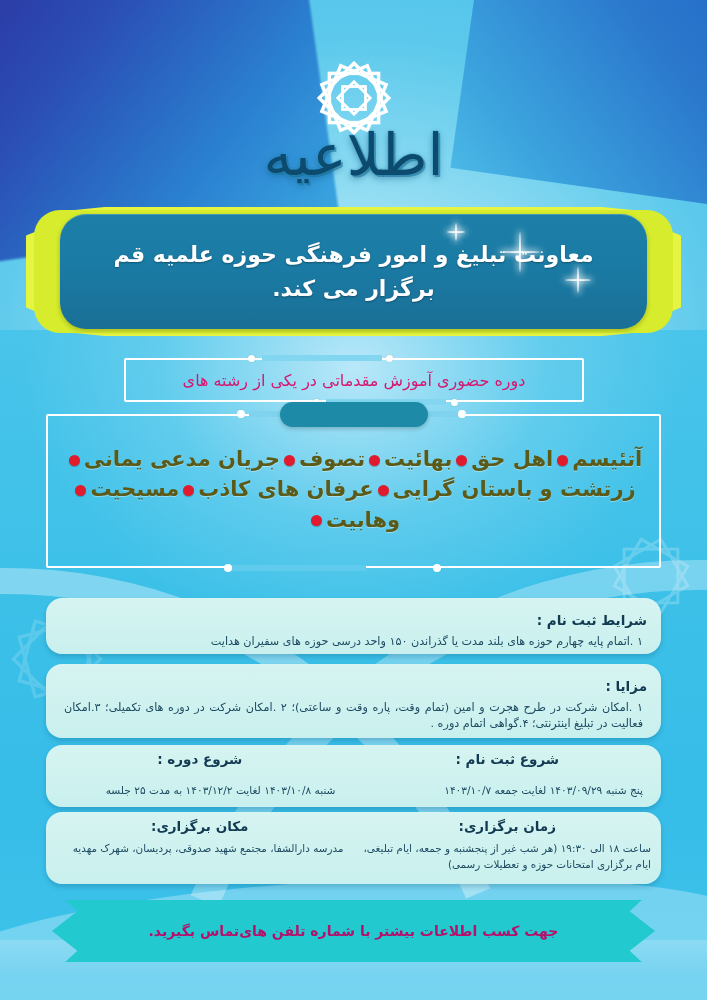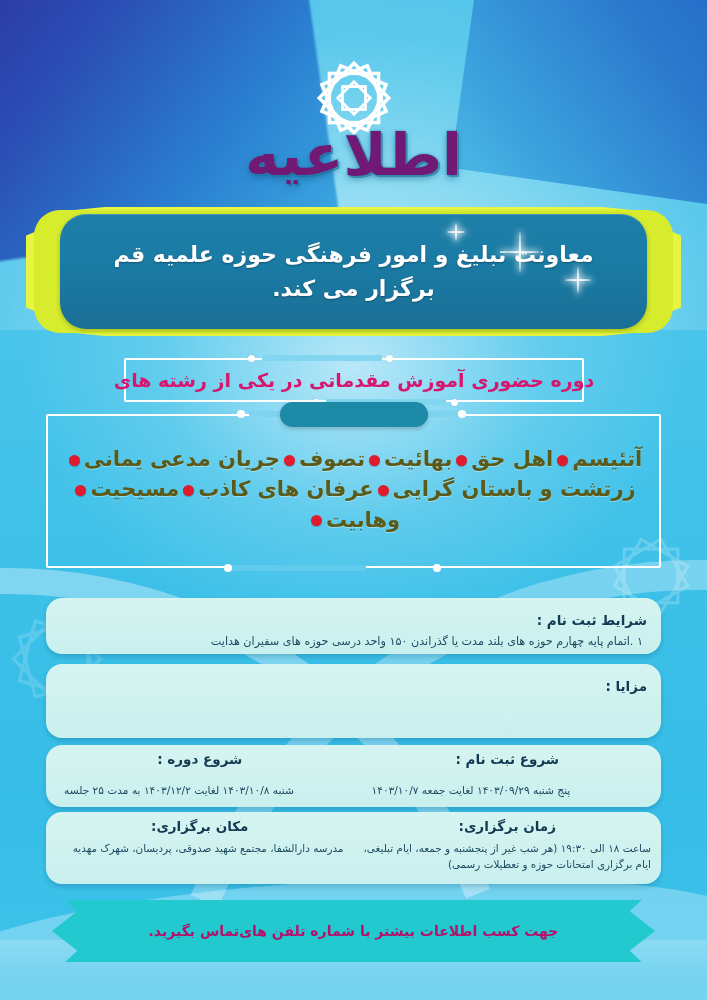--- a/index.html
+++ b/index.html
@@ -70,22 +70,22 @@
   
   .logo-wrap{
     position:absolute;top:57px;left:50%;transform:translateX(-50%);
     width:82px;height:82px;
   }
   .title-etelaieh{
     position:absolute;top:126px;left:0;right:0;
     text-align:center;
     font-family:"DejaVu Sans","Liberation Sans",sans-serif;
     font-size:58px;
-    font-weight:bold;
-    color:#701a75;
+    font-weight:normal;
+    color:#0c4a6e;
     letter-spacing:-1px;
     text-shadow:
       0 0 2px #2b8fbd,
       2px 2px 0 rgba(25,110,150,.55),
       0 3px 7px rgba(15,85,125,.55);
     line-height:1;
   }
 
   
   .banner-zone{
@@ -143,22 +143,22 @@
     position:absolute;inset:0;
     border:2px solid #ffffff;
     border-radius:2px;
   }
   .sb-mask{position:absolute;background:#83d6ef;}
   .sb-dot{position:absolute;width:7px;height:7px;border-radius:50%;background:#ffffff;box-shadow:0 0 2px rgba(0,0,0,.12);}
   .subtitle-text{
     position:absolute;inset:0;
     display:flex;align-items:center;justify-content:center;
     color:#d6176f;
-    font-size:19px;
-    font-weight:bold;
+    font-size:16px;
+    font-weight:normal;
     letter-spacing:0;
     white-space:nowrap;
   }
 
   
   .disc-box{
     position:absolute;top:414px;left:46px;right:46px;height:154px;
   }
   .disc-frame{
     position:absolute;inset:0;
@@ -222,21 +222,21 @@
   .card-mazaya{top:664px;left:46px;right:46px;height:74px;}
 
   .card-dates{top:745px;left:46px;right:46px;height:62px;display:flex;padding:6px 0 8px;}
   .half{
     flex:1 1 50%;
     padding:0 14px;
     box-sizing:border-box;
   }
   .half + .half{border-right:0;}
   .half .card-title{text-align:center;margin-bottom:14px;}
-  .half .card-body{text-align:left;font-size:10.6px;}
+  .half .card-body{text-align:right;font-size:10.6px;}
 
   .card-place{top:812px;left:46px;right:46px;height:72px;display:flex;padding:6px 0 8px;}
   .half2{flex:1 1 50%;padding:0 6px;box-sizing:border-box;}
   .half2 .card-title{text-align:center;margin-bottom:3px;}
   .half2 .card-body{text-align:justify;font-size:10.4px;line-height:1.55;}
 
   
   .contact{
     position:absolute;top:900px;left:52px;right:52px;height:62px;
   }
@@ -359,20 +359,21 @@
     </div>
   </div>
 
   <div class="card card-shartayet">
     <p class="card-title">شرایط ثبت نام :</p>
     <p class="card-body rightaligned">۱ .اتمام پایه چهارم حوزه های بلند مدت یا گذراندن ۱۵۰ واحد درسی حوزه های سفیران هدایت</p>
   </div>
 
   <div class="card card-mazaya">
     <p class="card-title">مزایا :</p>
+    <p class="card-body">۱ .امکان شرکت در طرح هجرت و امین (تمام وقت، پاره وقت و ساعتی)؛ ۲ .امکان شرکت در دوره های تکمیلی؛ ۳.امکان فعالیت در تبلیغ اینترنتی؛  ۴.گواهی اتمام دوره .</p>
   </div>
 
   <div class="card card-dates">
     <div class="half">
       <p class="card-title">شروع ثبت نام :</p>
       <p class="card-body">پنج شنبه ۱۴۰۳/۰۹/۲۹   لغایت  جمعه ۱۴۰۳/۱۰/۷</p>
     </div>
     <div class="half">
       <p class="card-title">شروع دوره :</p>
       <p class="card-body">شنبه ۱۴۰۳/۱۰/۸ لغایت ۱۴۰۳/۱۲/۲ به مدت ۲۵ جلسه</p>

